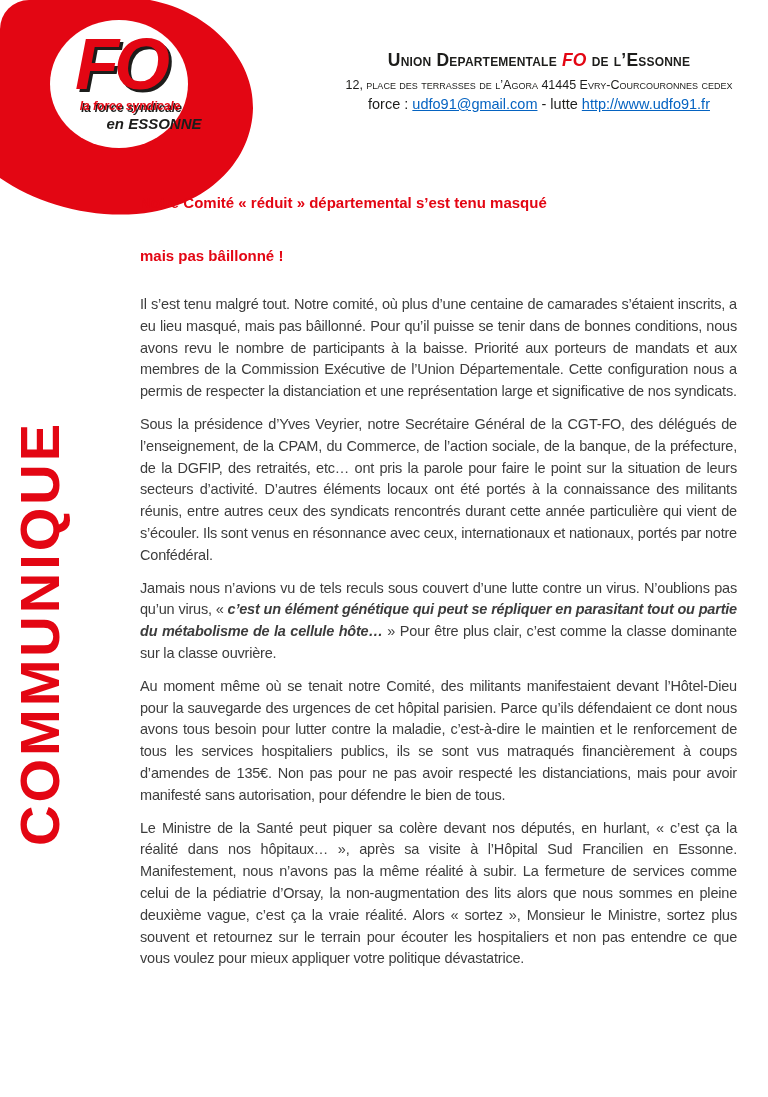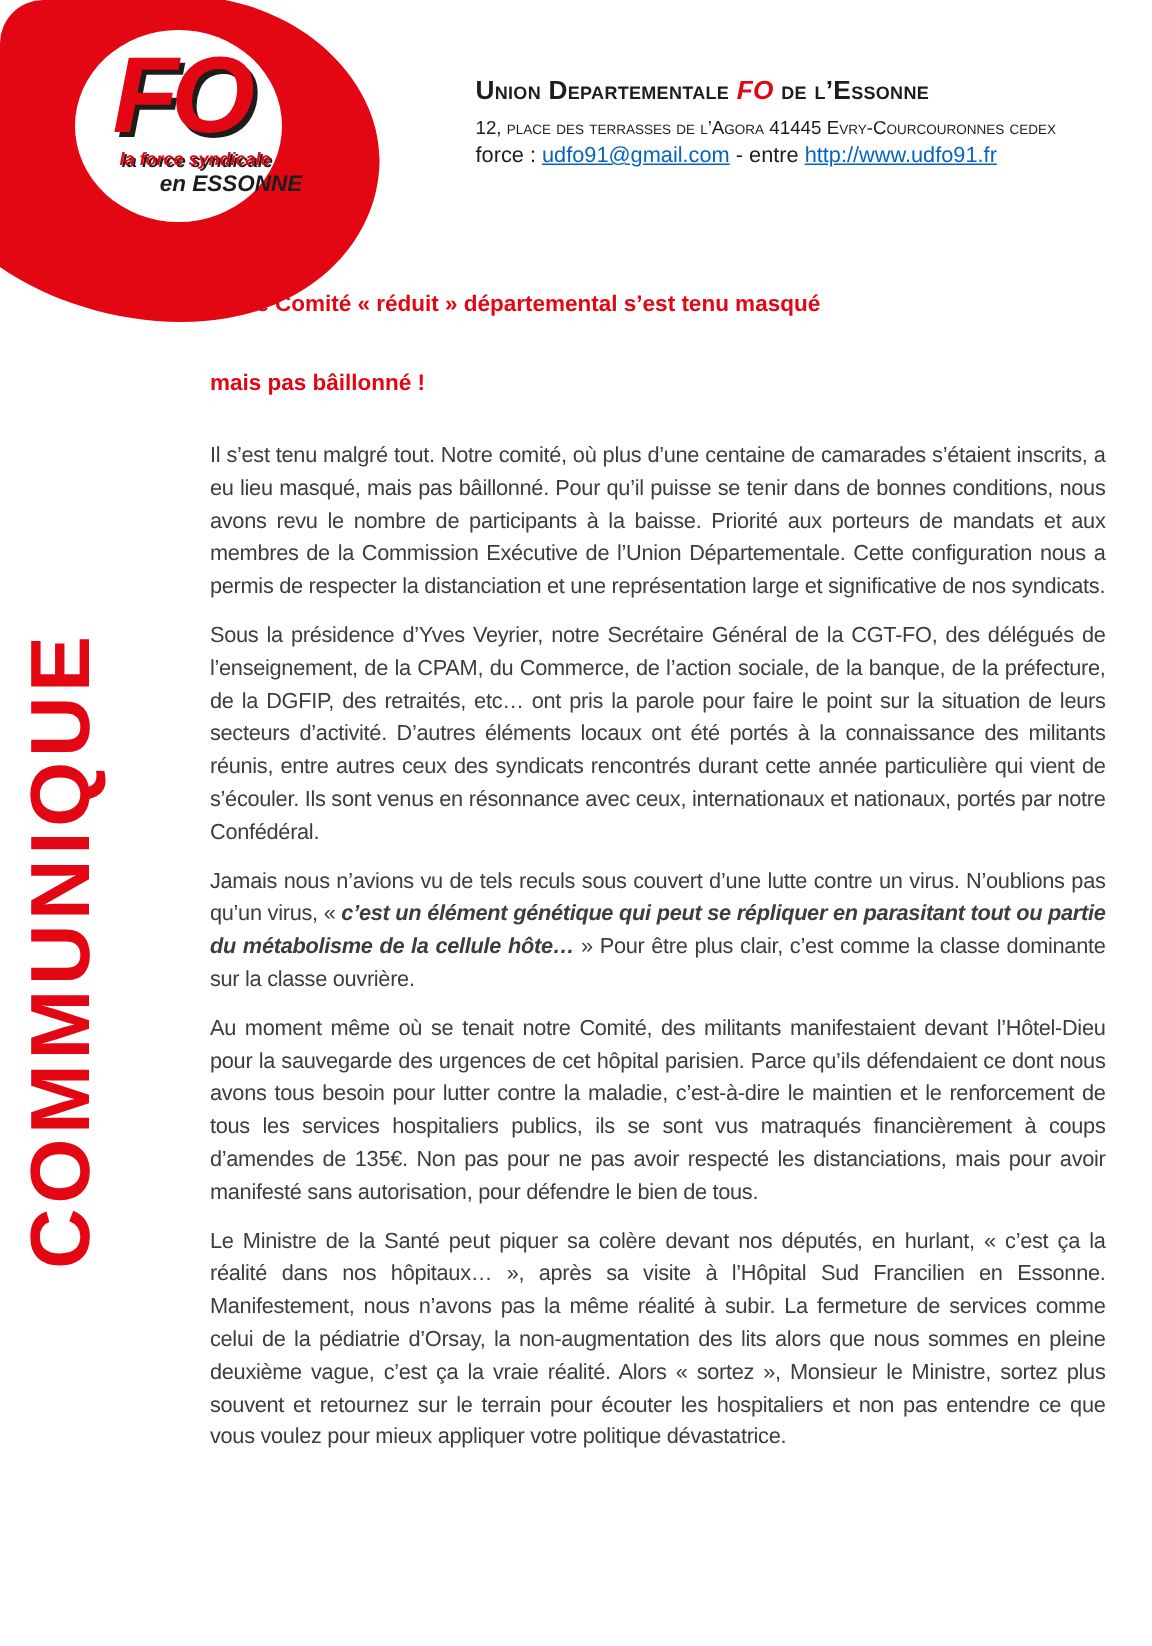--- a/index.html
+++ b/index.html
@@ -34,22 +34,22 @@
   .logo-region{
     position:absolute;left:131px;top:123px;transform:translate(-50%,-50%);
     font-size:15px;font-style:italic;font-weight:700;white-space:nowrap;
     color:var(--logo-black,#1d1d1b);
     line-height:1;
     margin-left:23px;
   }
 
   
   .org-header{
-    position:absolute;top:50px;right:31px;width:420px;
-    text-align:left;color:#1d1d1b;
+    position:absolute;top:50px;right:19px;width:420px;
+    text-align:center;color:#1d1d1b;
   }
   .org-name{font-size:17.5px;font-weight:700;font-variant:small-caps;letter-spacing:0.2px;}
   .org-name .fo{color:var(--brand-red,#e30613);font-style:italic;font-variant:normal;}
   .org-address{font-size:12.5px;font-variant:small-caps;margin-top:7px;}
   .org-tel{font-size:13.5px;font-variant:small-caps;margin-top:4px;}
   .org-mail{font-size:14.5px;margin-top:4px;}
   .org-mail a{color:var(--link-blue,#0563c1);text-decoration:underline;cursor:pointer;}
 
   
   .doc-title{
@@ -90,21 +90,21 @@
     <div class="logo-tagline">la force syndicale</div>
     <div class="logo-region">en ESSONNE</div>
   </div>
 
   <div class="org-header">
     <div class="org-name">
       <span>Union Departementale </span><span class="fo">FO</span><span> de l’Essonne</span>
     </div>
     <div class="org-address">12, place des terrasses de l’Agora 41445 Evry-Courcouronnes cedex</div>
     <div class="org-mail">
-      <span>force : </span><a>udfo91@gmail.com</a><span> - entre </span><a>http://www.udfo91.fr</a>
+      <span>force : </span><a>udfo91@gmail.com</a><span> - lutte </span><a>http://www.udfo91.fr</a>
     </div>
   </div>
 
   <div class="doc-title">
     <div class="line1">Notre Comité « réduit » départemental s’est tenu masqué</div>
     <div class="line2">mais pas bâillonné !</div>
   </div>
 
   <div class="communique">COMMUNIQUE</div>
 

